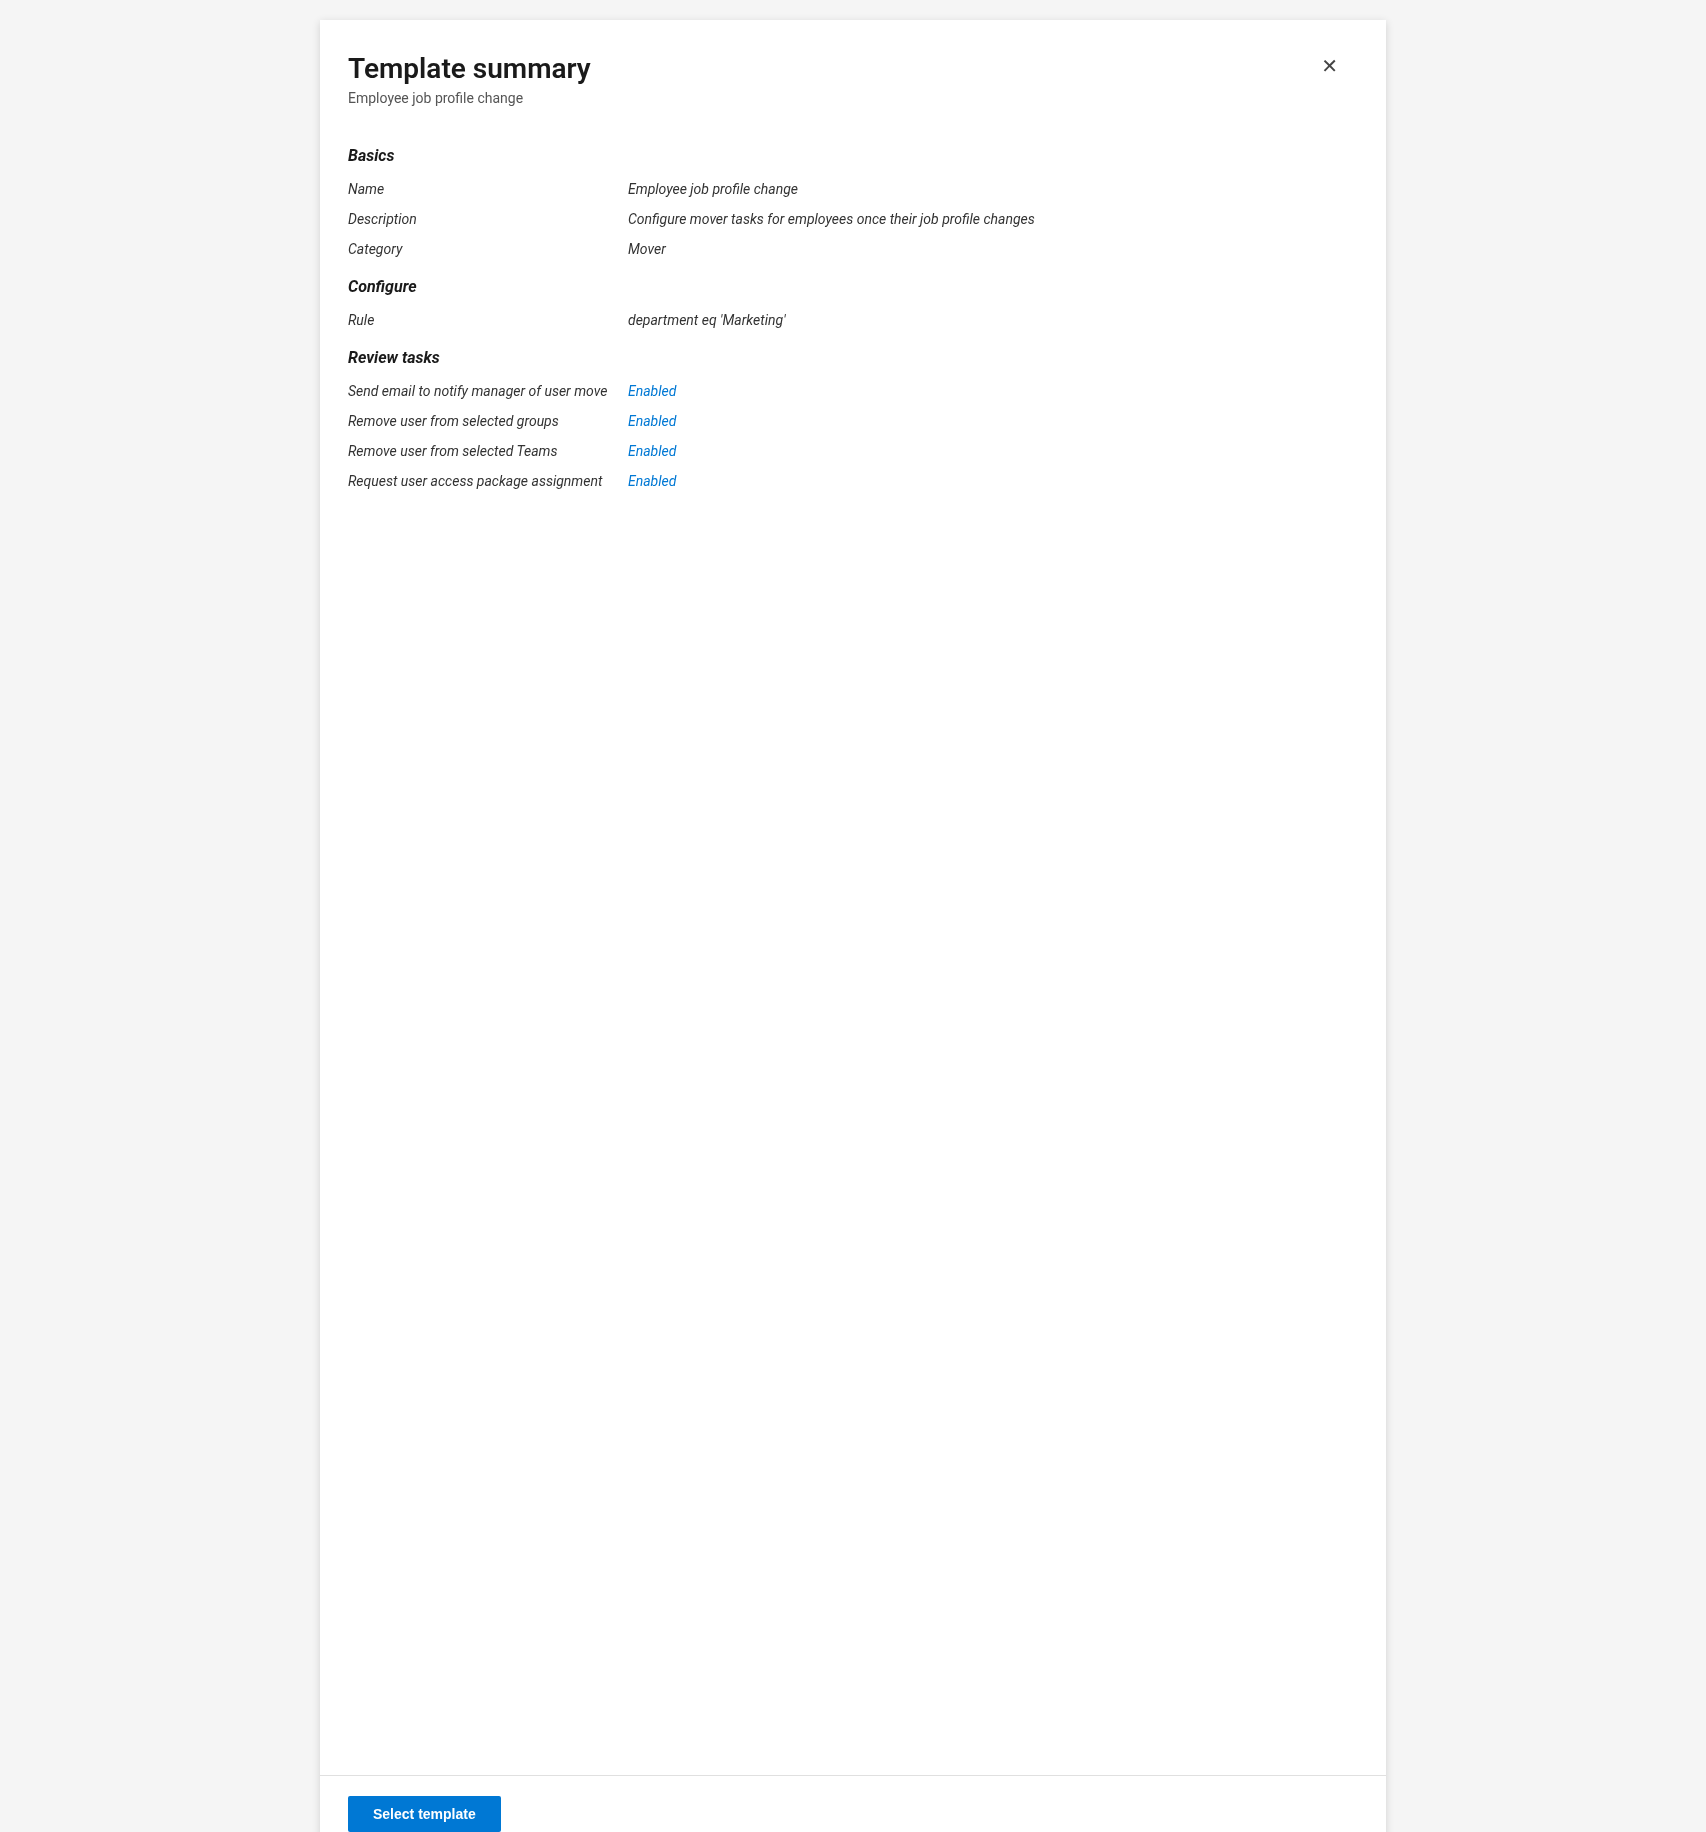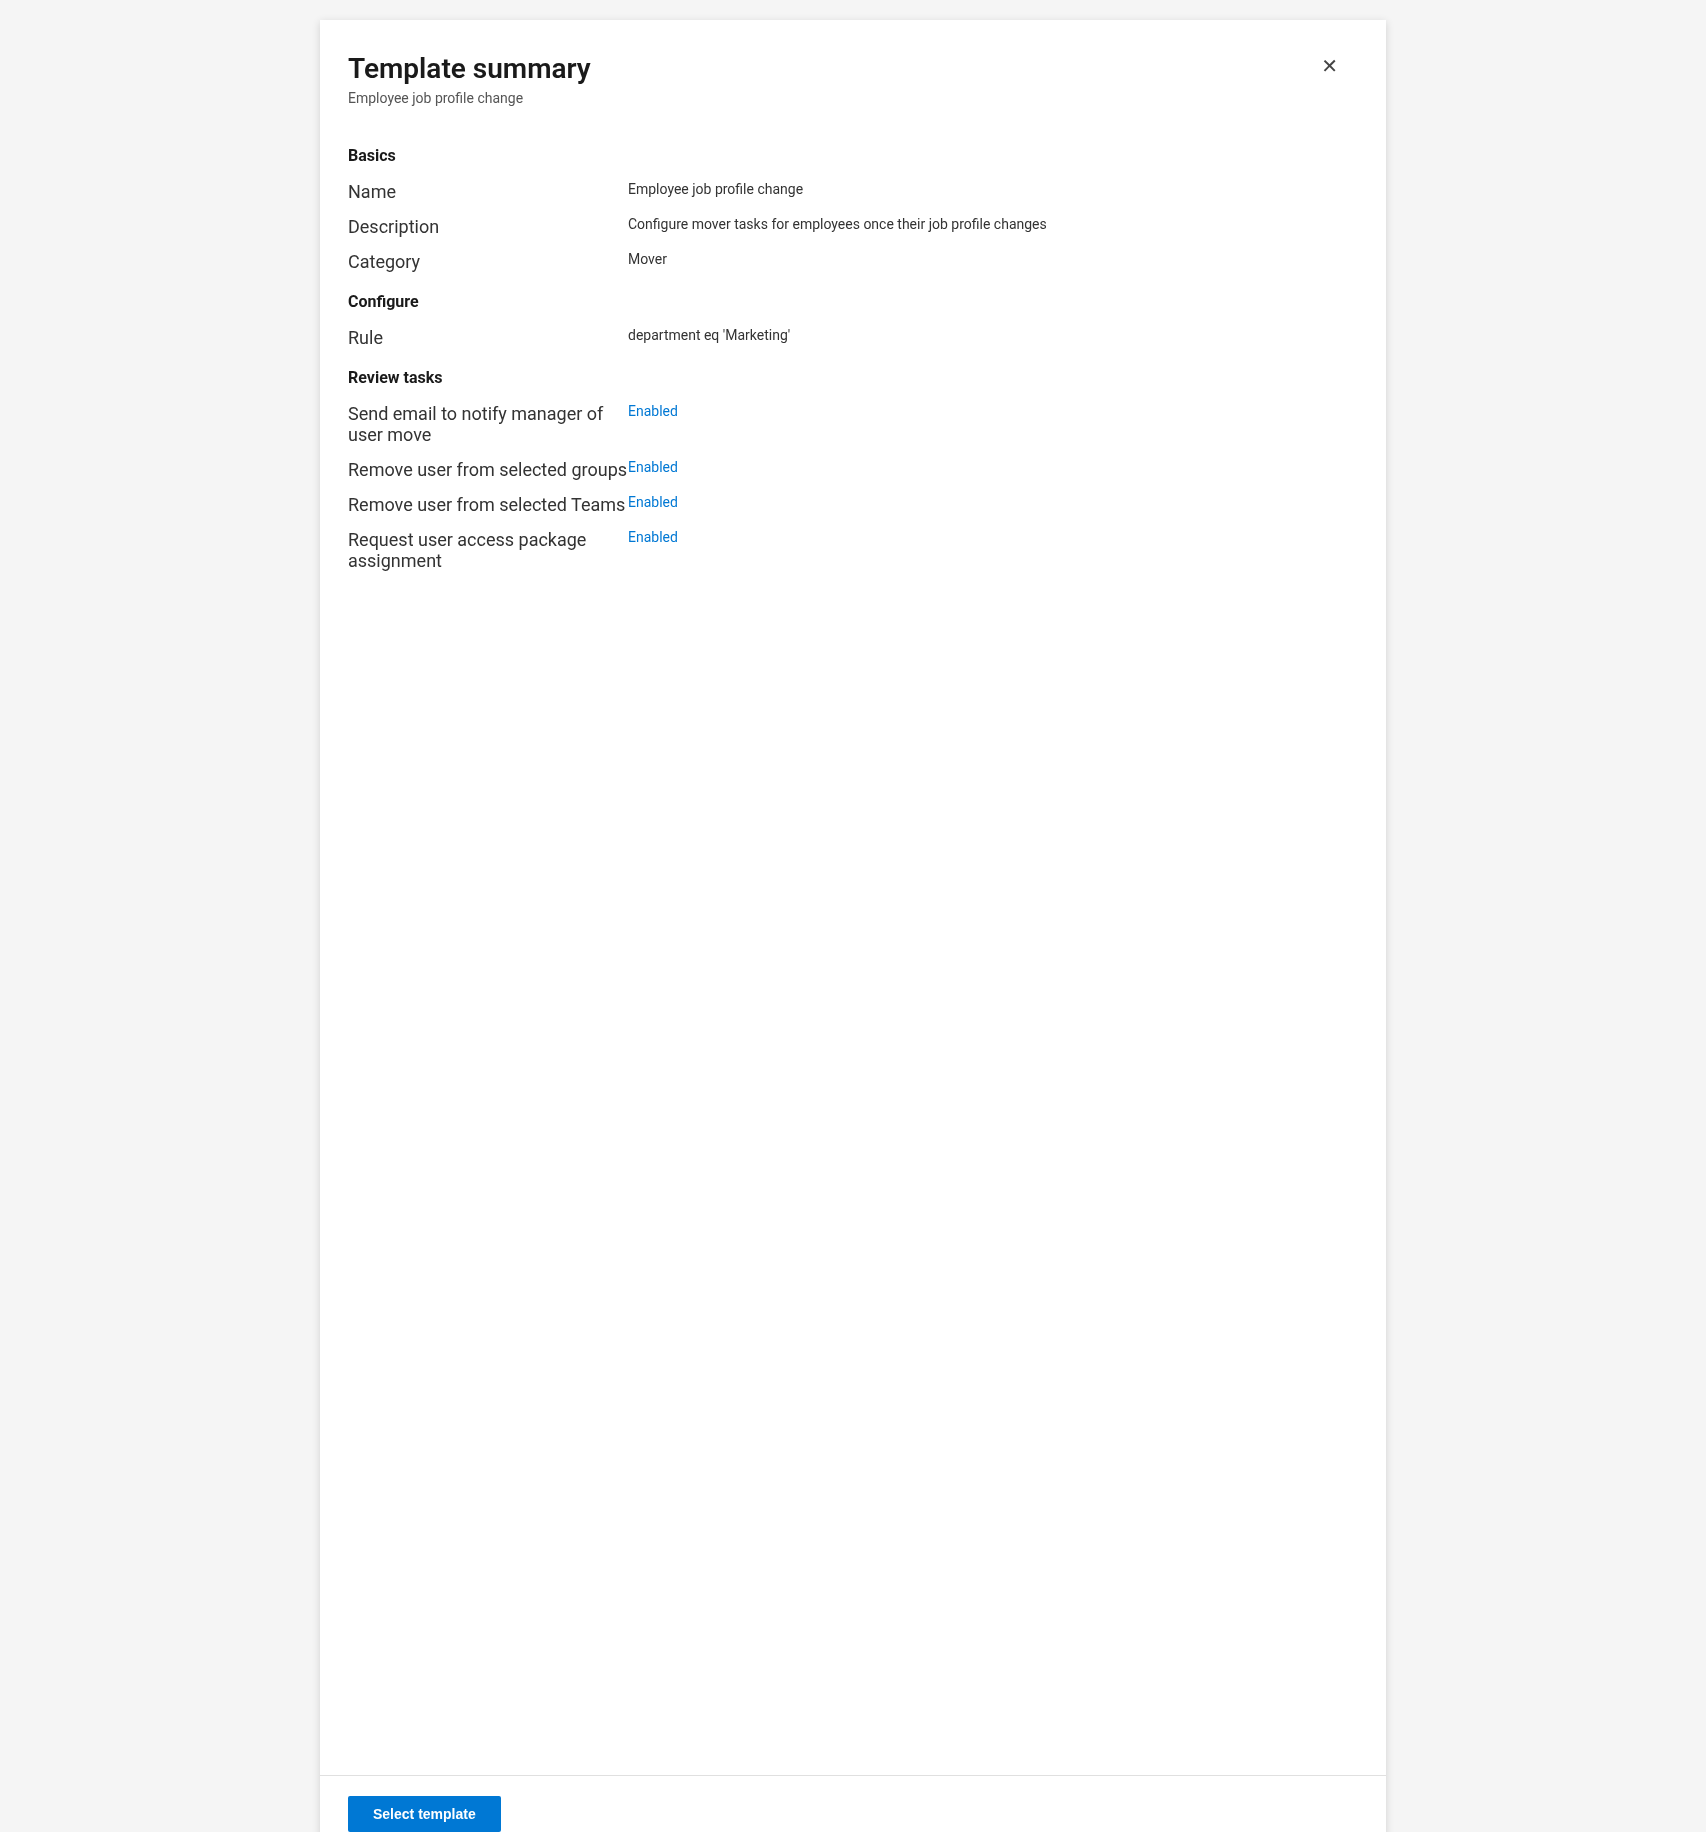--- a/index.html
+++ b/index.html
@@ -70,21 +70,21 @@
       margin-top: 8px;
     }
 
     .info-row {
       display: flex;
       align-items: flex-start;
       margin-bottom: 14px;
     }
 
     .info-label {
-      font-size: 18px;
+      font-size: 14px;
       color: #333333;
       width: 280px;
       flex-shrink: 0;
     }
 
     .info-value {
       font-size: 14px;
       color: #333333;
       flex: 1;
     }
@@ -114,20 +114,21 @@
       border: none;
       padding: 10px 25px;
       font-size: 14px;
       font-weight: 600;
       cursor: pointer;
       border-radius: 2px;
     }
 
     .content-area {
       flex: 1;
+      font-style: italic;
     }
   </style>
 </head>
 <body>
 
 <div class="panel">
   <div class="panel-header">
     <div>
       <div class="panel-title">Template summary</div>
       <div class="panel-subtitle">Employee job profile change</div>

